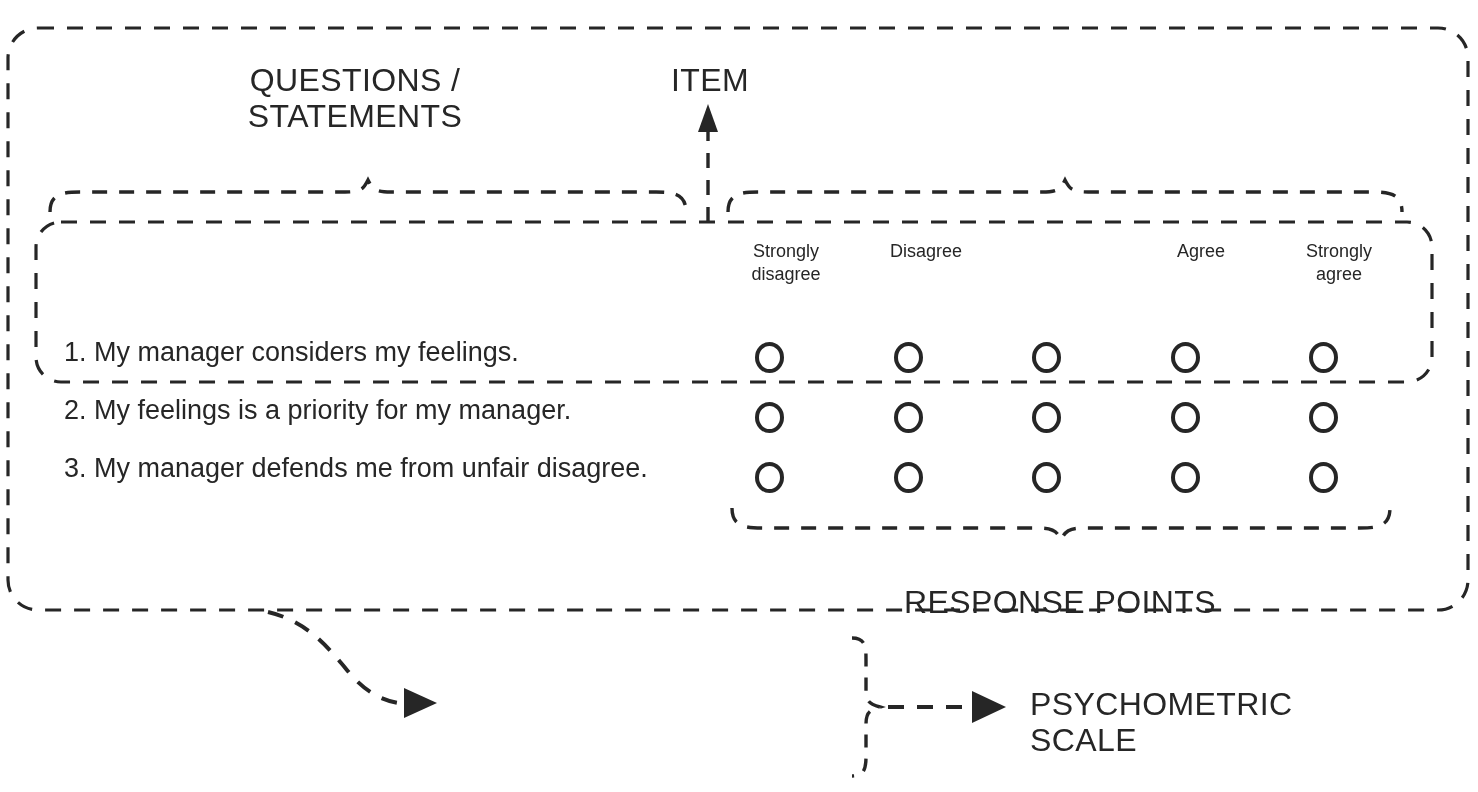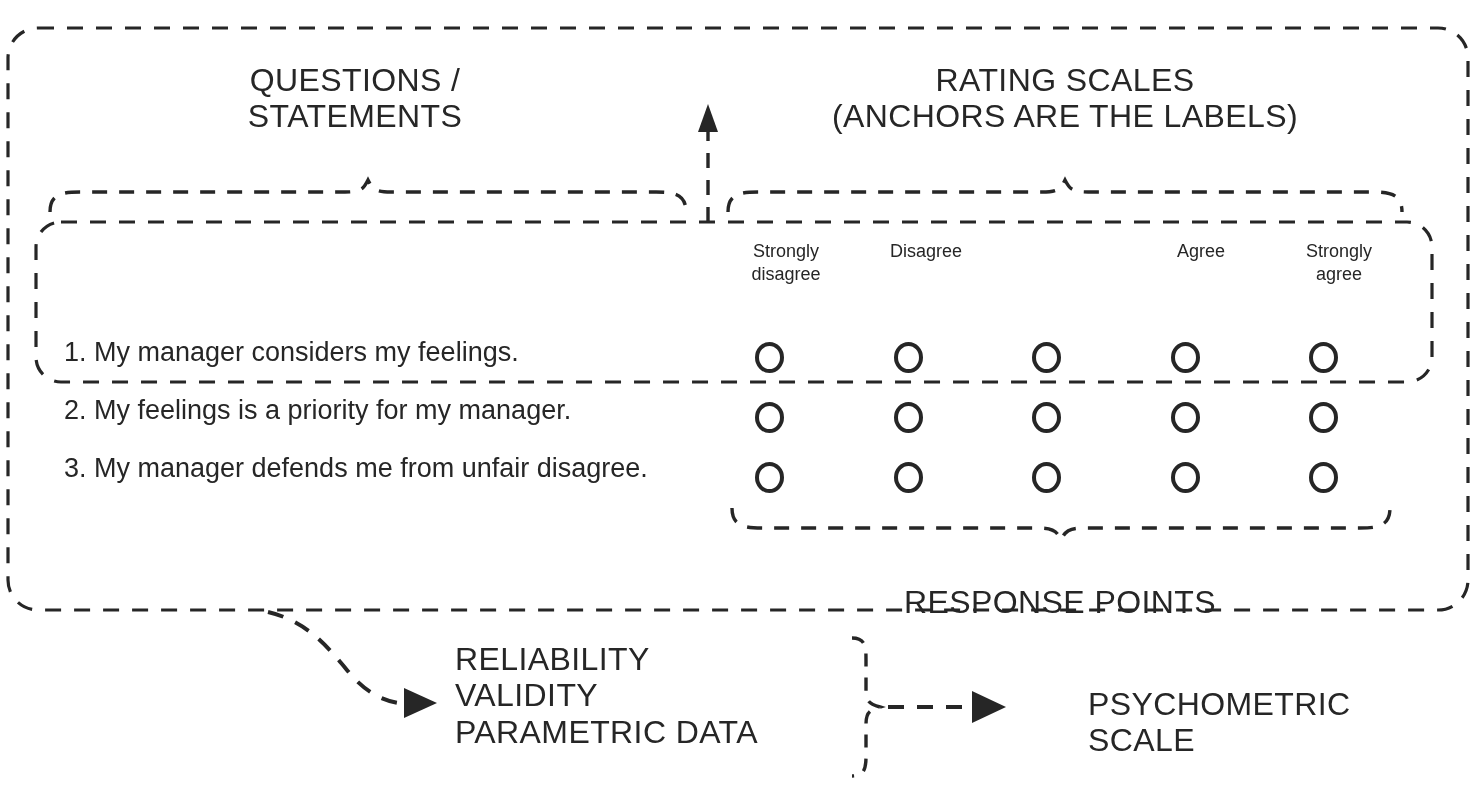--- a/index.html
+++ b/index.html
@@ -32,21 +32,21 @@
     font-size:32px;
     letter-spacing:0.4px;
     font-weight:400;
   }
 
   #lbl-questions{ left:180px; top:62px; width:350px; text-align:center; }
   #lbl-item{ left:640px; top:62px; width:140px; text-align:center; }
   #lbl-rating{ left:760px; top:62px; width:610px; text-align:center; }
   #lbl-response-points{ left:760px; top:550px; width:600px; text-align:center;margin-top:34px; }
   #lbl-reliability{ left:455px; top:641px; width:420px; text-align:left; }
-  #lbl-psychometric{ left:1088px; top:686px; width:330px; text-align:left; }
+  #lbl-psychometric{ left:1030px; top:686px; width:330px; text-align:left; }
 
   
   .anchor{
     font-size:18px;
     text-align:center;
     top:240px;
     width:160px;
     line-height:1.28;
   }
   .anchor.a0{ left:706px; }
@@ -110,29 +110,25 @@
     <path d="M 852,638 C 866,638 866,648 866,660 L 866,690 C 866,702 870,704 880,707
              C 870,710 866,712 866,724 L 866,754 C 866,766 866,776 852,776" fill="none" stroke="#262626" stroke-width="3.4" stroke-dasharray="13 11" stroke-linecap="butt"></path>
 
     <line x1="888" y1="707" x2="972" y2="707" stroke="#262626" stroke-width="4" stroke-dasharray="16 13"></line>
     <polygon points="1006,707 972,691 972,723" fill="#262626"></polygon>
   </svg>
 
   <div class="txt cap" id="lbl-questions">QUESTIONS /
 STATEMENTS</div>
 
+  <div class="txt cap" id="lbl-item">ITEM</div>
 
-  <div class="txt cap" id="lbl-rating">RATING SCALES
-(ANCHORS ARE THE LABELS)</div>
 
   <div class="txt cap" id="lbl-response-points">RESPONSE POINTS</div>
 
-  <div class="txt cap" id="lbl-reliability">RELIABILITY
-VALIDITY
-PARAMETRIC DATA</div>
 
   <div class="txt cap" id="lbl-psychometric">PSYCHOMETRIC
 SCALE</div>
 
   <div class="txt anchor a0">Strongly
 disagree</div>
   <div class="txt anchor a1">Disagree</div>
   <div class="txt anchor a3">Agree</div>
   <div class="txt anchor a4">Strongly
 agree</div>

